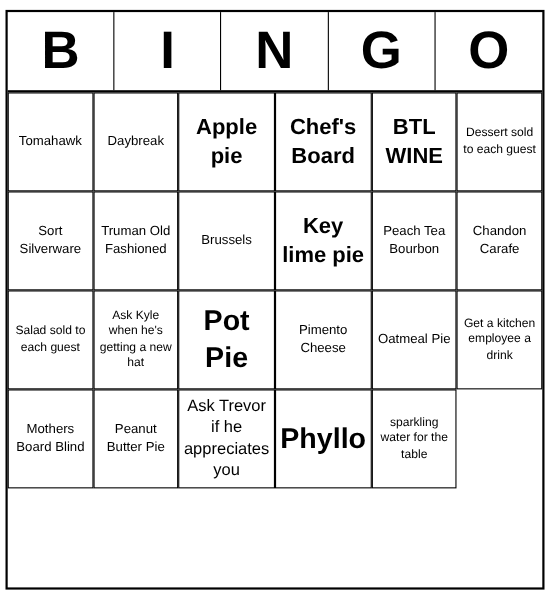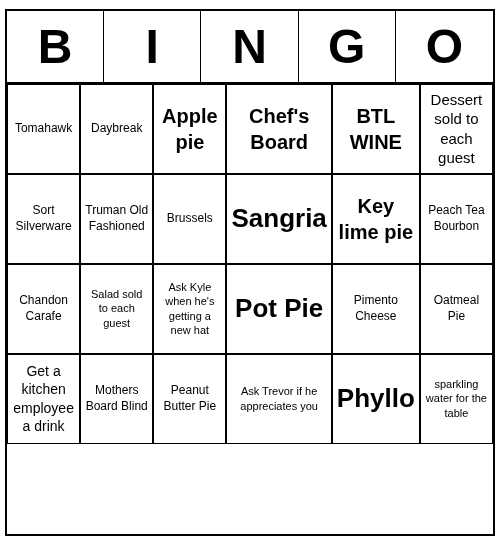--- a/index.html
+++ b/index.html
@@ -65,33 +65,32 @@
       <div class="bingo-header-cell">N</div>
       <div class="bingo-header-cell">G</div>
       <div class="bingo-header-cell">O</div>
     </div>
   <div class="bingo-grid">
   <div class="bingo-cell">Tomahawk</div>
       <div class="bingo-cell">Daybreak</div>
       <div class="bingo-cell medium-text">Apple pie</div>
       <div class="bingo-cell medium-text">Chef's Board</div>
       <div class="bingo-cell medium-text">BTL WINE</div>
-      <div class="bingo-cell" style="font-size: 15px;">Dessert sold to each guest</div>
+      <div class="bingo-cell" style="font-size: 11px;">Dessert sold to each guest</div>
       <div class="bingo-cell">Sort Silverware</div>
       <div class="bingo-cell">Truman Old Fashioned</div>
       <div class="bingo-cell">Brussels</div>
-      <div class="bingo-cell large-text">Sangria</div>
       <div class="bingo-cell medium-text">Key lime pie</div>
       <div class="bingo-cell">Peach Tea Bourbon</div>
       <div class="bingo-cell">Chandon Carafe</div>
       <div class="bingo-cell" style="font-size: 11px;">Salad sold to each guest</div>
       <div class="bingo-cell" style="font-size: 11px;">Ask Kyle when he's getting a new hat</div>
       <div class="bingo-cell large-text">Pot Pie</div>
       <div class="bingo-cell">Pimento Cheese</div>
       <div class="bingo-cell">Oatmeal Pie</div>
-      <div class="bingo-cell" style="font-size: 14px;">Get a kitchen employee a drink</div>
+      <div class="bingo-cell" style="font-size: 11px;">Get a kitchen employee a drink</div>
       <div class="bingo-cell">Mothers Board Blind</div>
       <div class="bingo-cell">Peanut Butter Pie</div>
-      <div class="bingo-cell" style="font-size: 11px;">Ask Trevor if he appreciates you</div>
+      <div class="bingo-cell" style="font-size: 15px;">Ask Trevor if he appreciates you</div>
       <div class="bingo-cell large-text">Phyllo</div>
       <div class="bingo-cell" style="font-size: 11px;">sparkling water for the table</div>
     </div>
 </div>
 
 </body></html>

